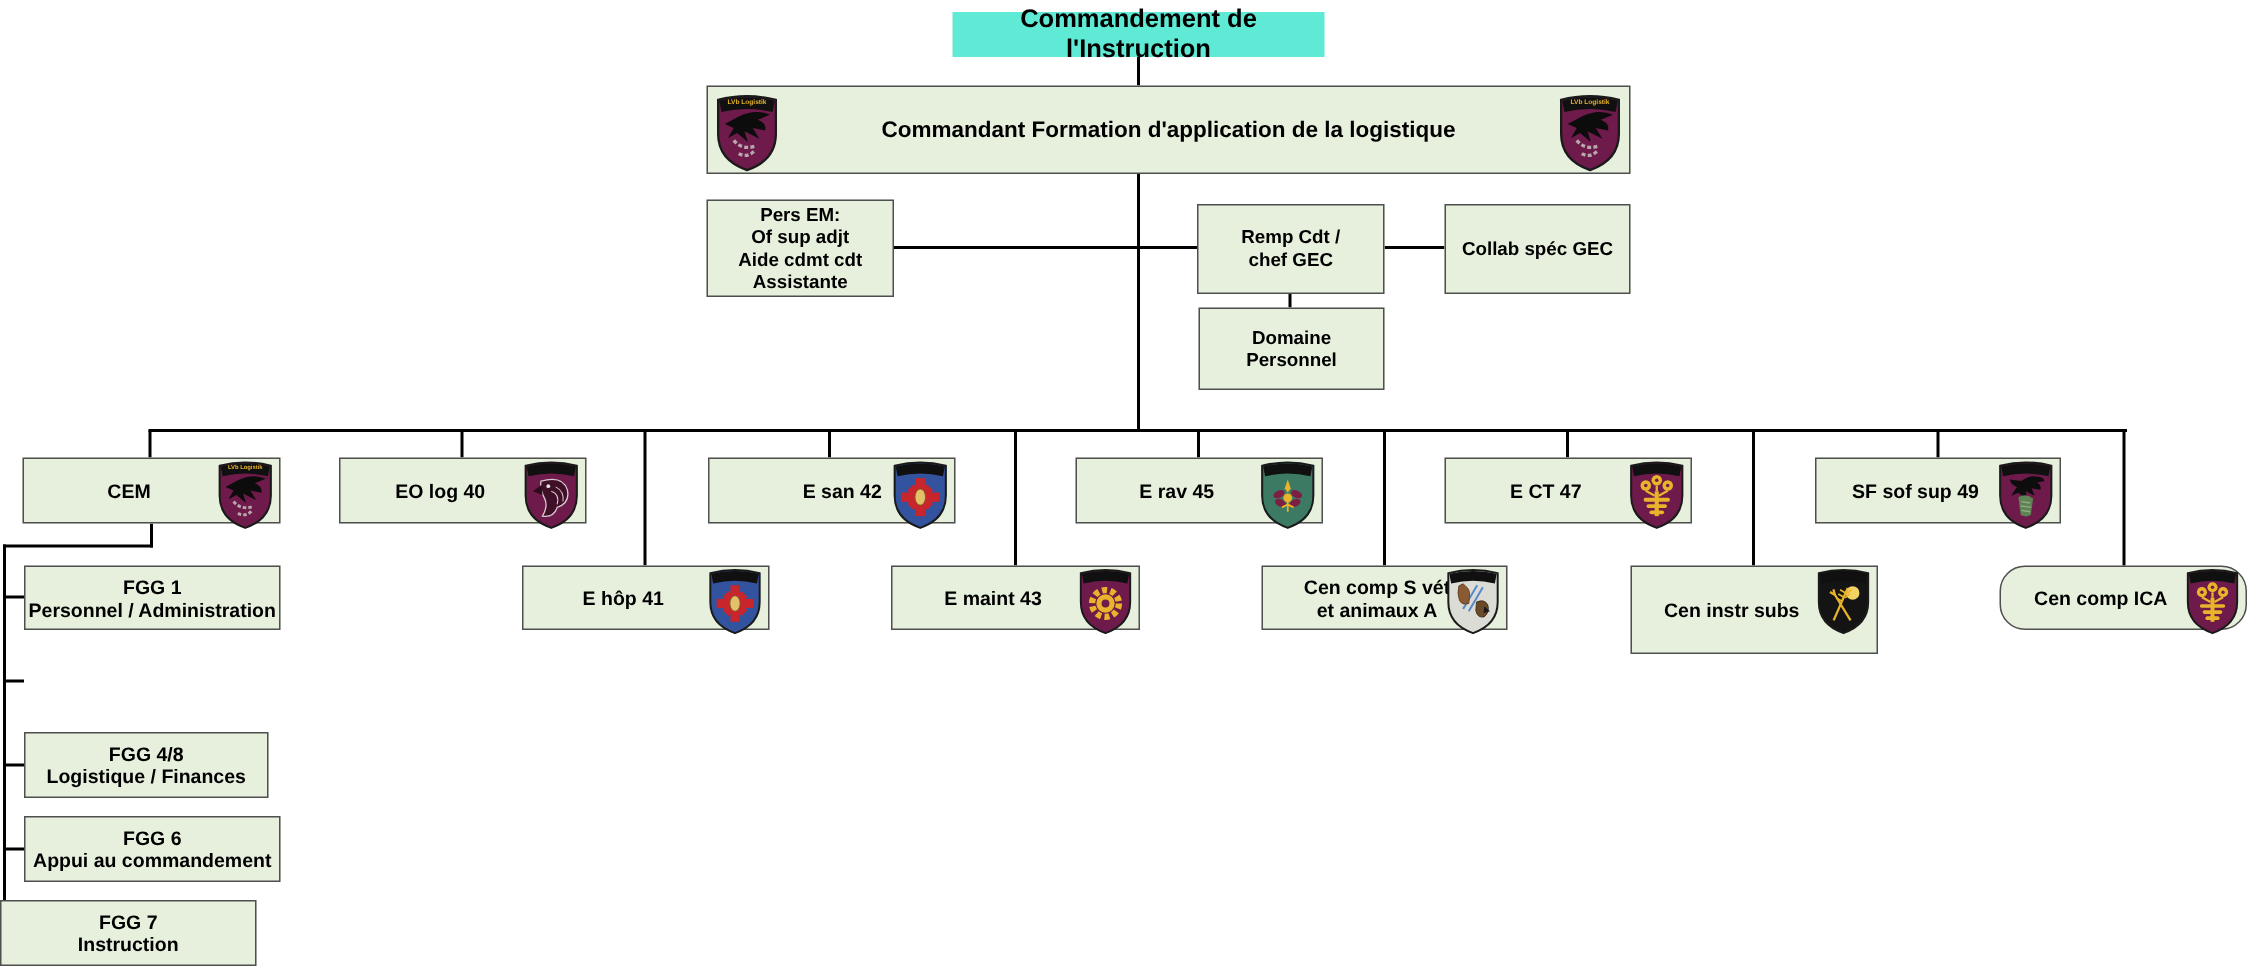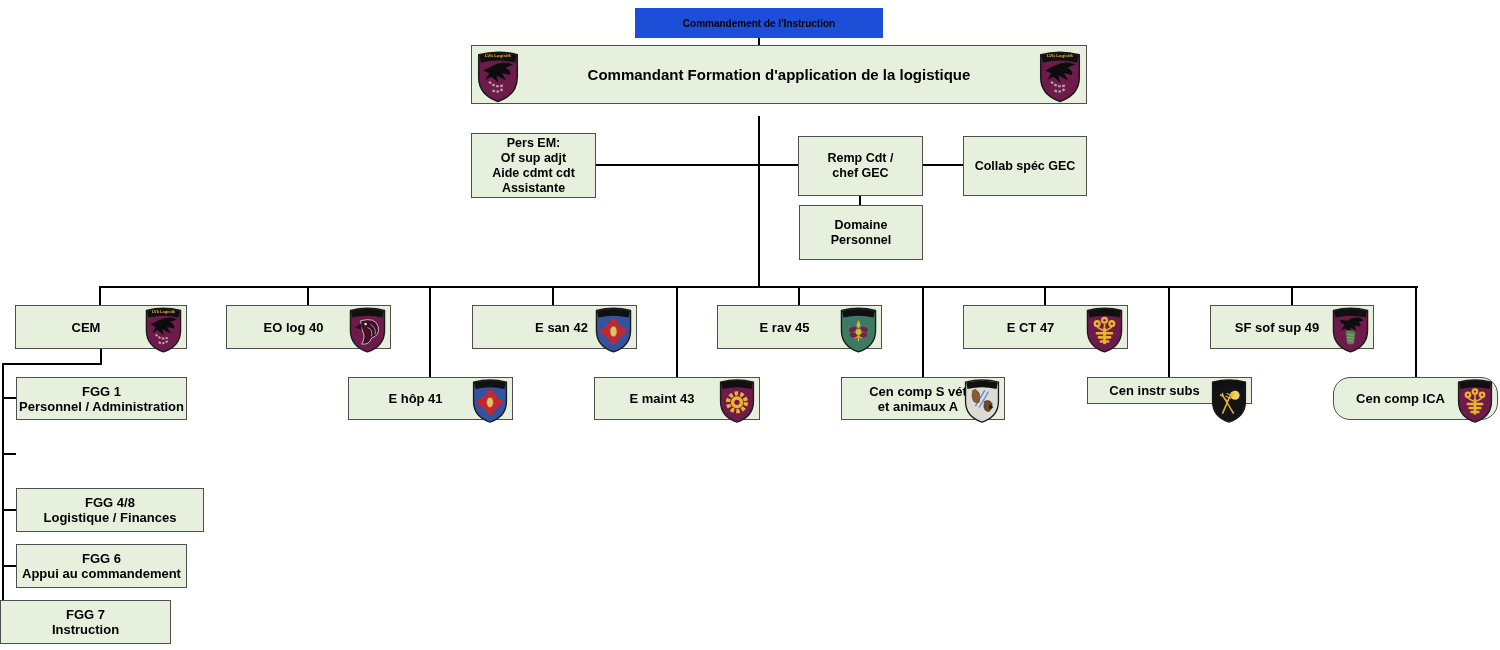--- a/index.html
+++ b/index.html
@@ -7,21 +7,21 @@
     position:relative;width:1500px;height:650px;background:#ffffff;overflow:hidden;
     font-family:"Liberation Sans","DejaVu Sans",sans-serif;
   }
   .box{
     position:absolute;box-sizing:border-box;
     background:#e6f0dc;border:1.5px solid #4f4f4f;
     display:flex;align-items:center;justify-content:center;
     text-align:center;font-weight:bold;color:#000;
   }
   .box .lbl{white-space:pre-line;}
-  .root-box{background:#1d4ed8;border:none;font-size:10px;}
+  .root-box{background:#5eead4;border:none;font-size:17px;}
   .cmd-box{font-size:15px;}
   .staff-box{font-size:12.5px;line-height:15px;}
   .unit-box{font-size:13px;line-height:15px;}
   .ln{position:absolute;background:#000;}
   .badge{position:absolute;pointer-events:none;line-height:0;}
   .badge svg{display:block;width:100%;height:100%;}
 </style>
 </head>
 <body>
 
@@ -54,21 +54,21 @@
   <div class="ln" style="left:2px;top:397px;width:14px;height:2px;"></div>
   <div class="ln" style="left:2px;top:453px;width:14px;height:2px;"></div>
   <div class="ln" style="left:2px;top:509px;width:14px;height:2px;"></div>
   <div class="ln" style="left:2px;top:565px;width:14px;height:2px;"></div>
   <div class="ln" style="left:2px;top:620px;width:14px;height:2px;"></div>
 
   <div class="box root-box" style="left:635px;top:8px;width:248px;height:30px;">
     <span class="lbl">Commandement de l'Instruction</span>
   </div>
 
-  <div class="box cmd-box" style="left:471px;top:45px;width:616px;height:59px;text-align:center;">
+  <div class="box cmd-box" style="left:471px;top:57px;width:616px;height:59px;text-align:center;">
     <span class="badge" style="left:4px;top:1px;width:44px;height:56px;">
         <svg viewBox="0 0 40 50" xmlns="http://www.w3.org/2000/svg">
     <path d="M2.5,6.5 Q20,2 37.5,6.5 L37.5,27 Q37.5,43 20,49 Q2.5,43 2.5,27 Z" fill="#6e1b4b" stroke="#1a1a1a" stroke-width="1.4"></path>
     <path d="M3.2,7 Q20,3 36.8,7 L35.5,13.8 Q20,10 4.5,13.8 Z" fill="#101010"></path>
           <text x="20" y="8.8" font-size="4" font-weight="bold" fill="#e9b42c" text-anchor="middle" font-family="Liberation Sans, sans-serif">LVb Logistik</text>
       <path d="M6.5,21 L15,16.5 Q25,11.5 34,15.5 L26.5,18.5 Q32,20.5 31,25 L23.5,23.5 L27.5,30 L18.5,25.5 L20.5,32 L14,26.5 L8.5,29.5 L12,23.5 Z" fill="#0c0c0c"></path>
       <path d="M12,31 q5,6 13,3.5" stroke="#b7a9ab" stroke-width="2" fill="none" stroke-dasharray="2.4,1.4"></path>
       <path d="M15,39 q5,3 10,-2" stroke="#b7a9ab" stroke-width="2" fill="none" stroke-dasharray="2.4,1.4"></path>
         </svg>
       </span>
@@ -239,21 +239,21 @@
         <svg viewBox="0 0 40 50" xmlns="http://www.w3.org/2000/svg">
     <path d="M2.5,6.5 Q20,2 37.5,6.5 L37.5,27 Q37.5,43 20,49 Q2.5,43 2.5,27 Z" fill="#dcdcd6" stroke="#1a1a1a" stroke-width="1.4"></path>
     <path d="M3.2,7 Q20,3 36.8,7 L35.5,13.8 Q20,10 4.5,13.8 Z" fill="#101010"></path>
       <path d="M23,15 L13,32 M27,16.5 L17,33.5" stroke="#5588cc" stroke-width="1.4"></path>
       <path d="M10,15.5 L13,14 L15,16 Q18,18 17.5,23 L17,28 Q12.5,29.5 10.5,26 Q8.5,21 10,15.5 Z" fill="#8a5a33" stroke="#5b3a1e" stroke-width="0.6"></path>
       <path d="M22.5,27 Q28,24.5 30.5,29 Q32,34 28,37.5 Q23,38.5 22,33 Z" fill="#6b4a28" stroke="#3a2a14" stroke-width="0.6"></path>
       <path d="M28,30 L32,33.5 L27.5,35 Z" fill="#1a1a1a"></path>
         </svg>
       </span>
   </div>
-  <div class="box unit-box" style="left:1087px;top:377px;width:165px;height:27px;">
+  <div class="box unit-box" style="left:1087px;top:377px;width:165px;height:59px;">
     <span class="lbl" style="margin-right:30px;">Cen instr subs</span>
     <span class="badge" style="right:3px;top:-2px;width:38px;height:47px;">
         <svg viewBox="0 0 40 50" xmlns="http://www.w3.org/2000/svg">
     <path d="M2.5,6.5 Q20,2 37.5,6.5 L37.5,27 Q37.5,43 20,49 Q2.5,43 2.5,27 Z" fill="#141414" stroke="#1a1a1a" stroke-width="1.4"></path>
     <path d="M3.2,7 Q20,3 36.8,7 L35.5,13.8 Q20,10 4.5,13.8 Z" fill="#101010"></path>
       <circle cx="26.5" cy="20.5" r="4.8" fill="#f2d264"></circle>
       <path d="M13,40 L23,17" stroke="#e9b42c" stroke-width="1.6"></path>
       <g stroke="#e9b42c" stroke-width="1.2" fill="none">
         <path d="M21.5,20.5 l-4,-2.2 M20.3,23.5 l-4,-2.2 M19.1,26.5 l-4,-2.2 M22.3,21 l3.4,-2.8 M21.1,24 l3.4,-2.8"></path>
       </g>
@@ -283,21 +283,21 @@
             <circle cx="27.5" cy="20" r="1.2"></circle>
           </g>
         </svg>
       </span>
   </div>
 
   <div class="box unit-box" style="left:16px;top:377px;width:171px;height:43px;">
     <span class="lbl">FGG 1
 Personnel / Administration</span>
   </div>
-  <div class="box unit-box" style="left:16px;top:488px;width:188px;height:44px;">
+  <div class="box unit-box" style="left:16px;top:488px;width:163px;height:44px;">
     <span class="lbl">FGG 4/8
 Logistique / Finances</span>
   </div>
   <div class="box unit-box" style="left:16px;top:544px;width:171px;height:44px;">
     <span class="lbl">FGG 6
 Appui au commandement</span>
   </div>
   <div class="box unit-box" style="left:0;top:600px;width:171px;height:44px;">
     <span class="lbl">FGG 7
 Instruction</span>

